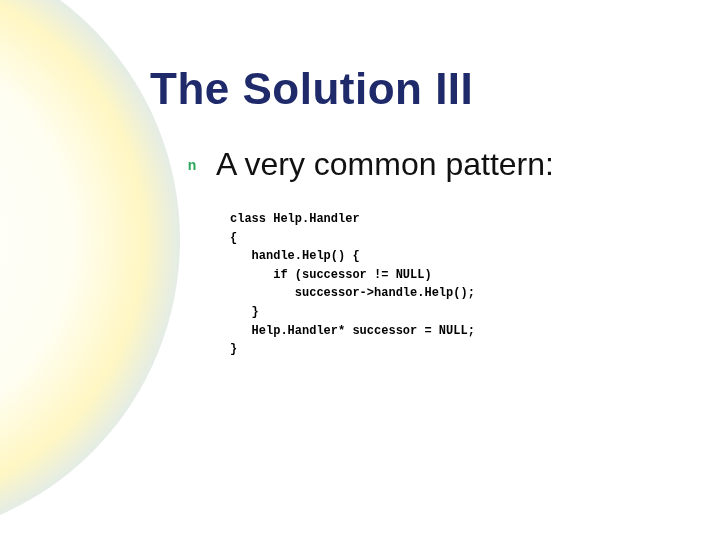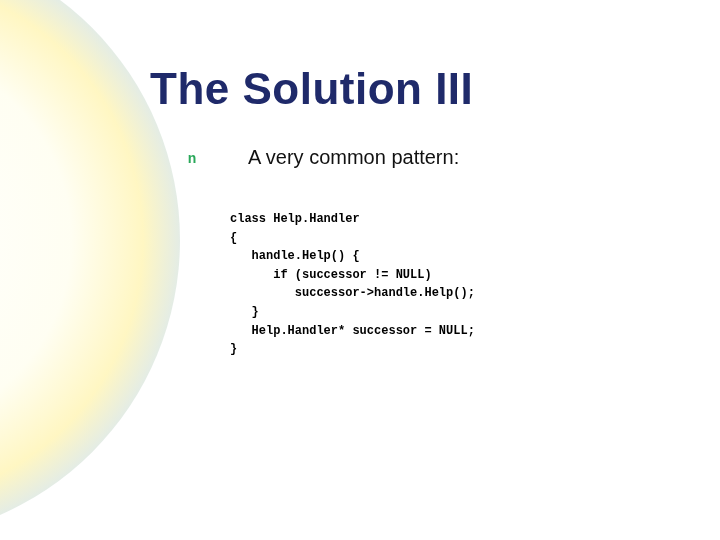--- a/index.html
+++ b/index.html
@@ -56,23 +56,22 @@
     height: 12px;
     display: inline-flex;
     align-items: center;
     justify-content: center;
     color: #2aa85a;
     font-size: 14px;
     font-weight: 700;
     line-height: 1;
   }
   .bullet-text {
-    font-size: 20px;
+    font-size: 32px;
     color: #111111;
-    margin-left: 32px;
   }
   .code-block {
     position: absolute;
     left: 230px;
     top: 210px;
     font-family: "Courier New", Courier, monospace;
     font-size: 12px;
     font-weight: 700;
     color: #000000;
     line-height: 1.55;

